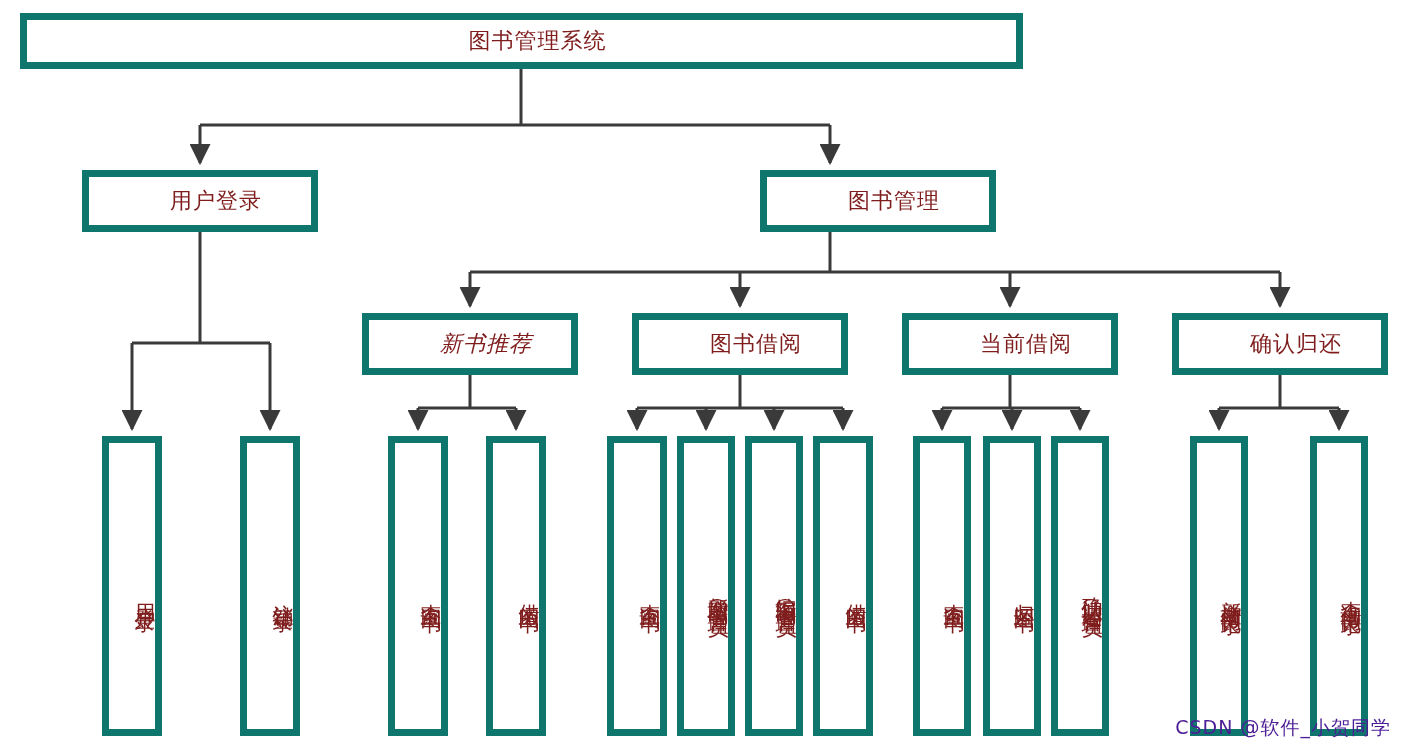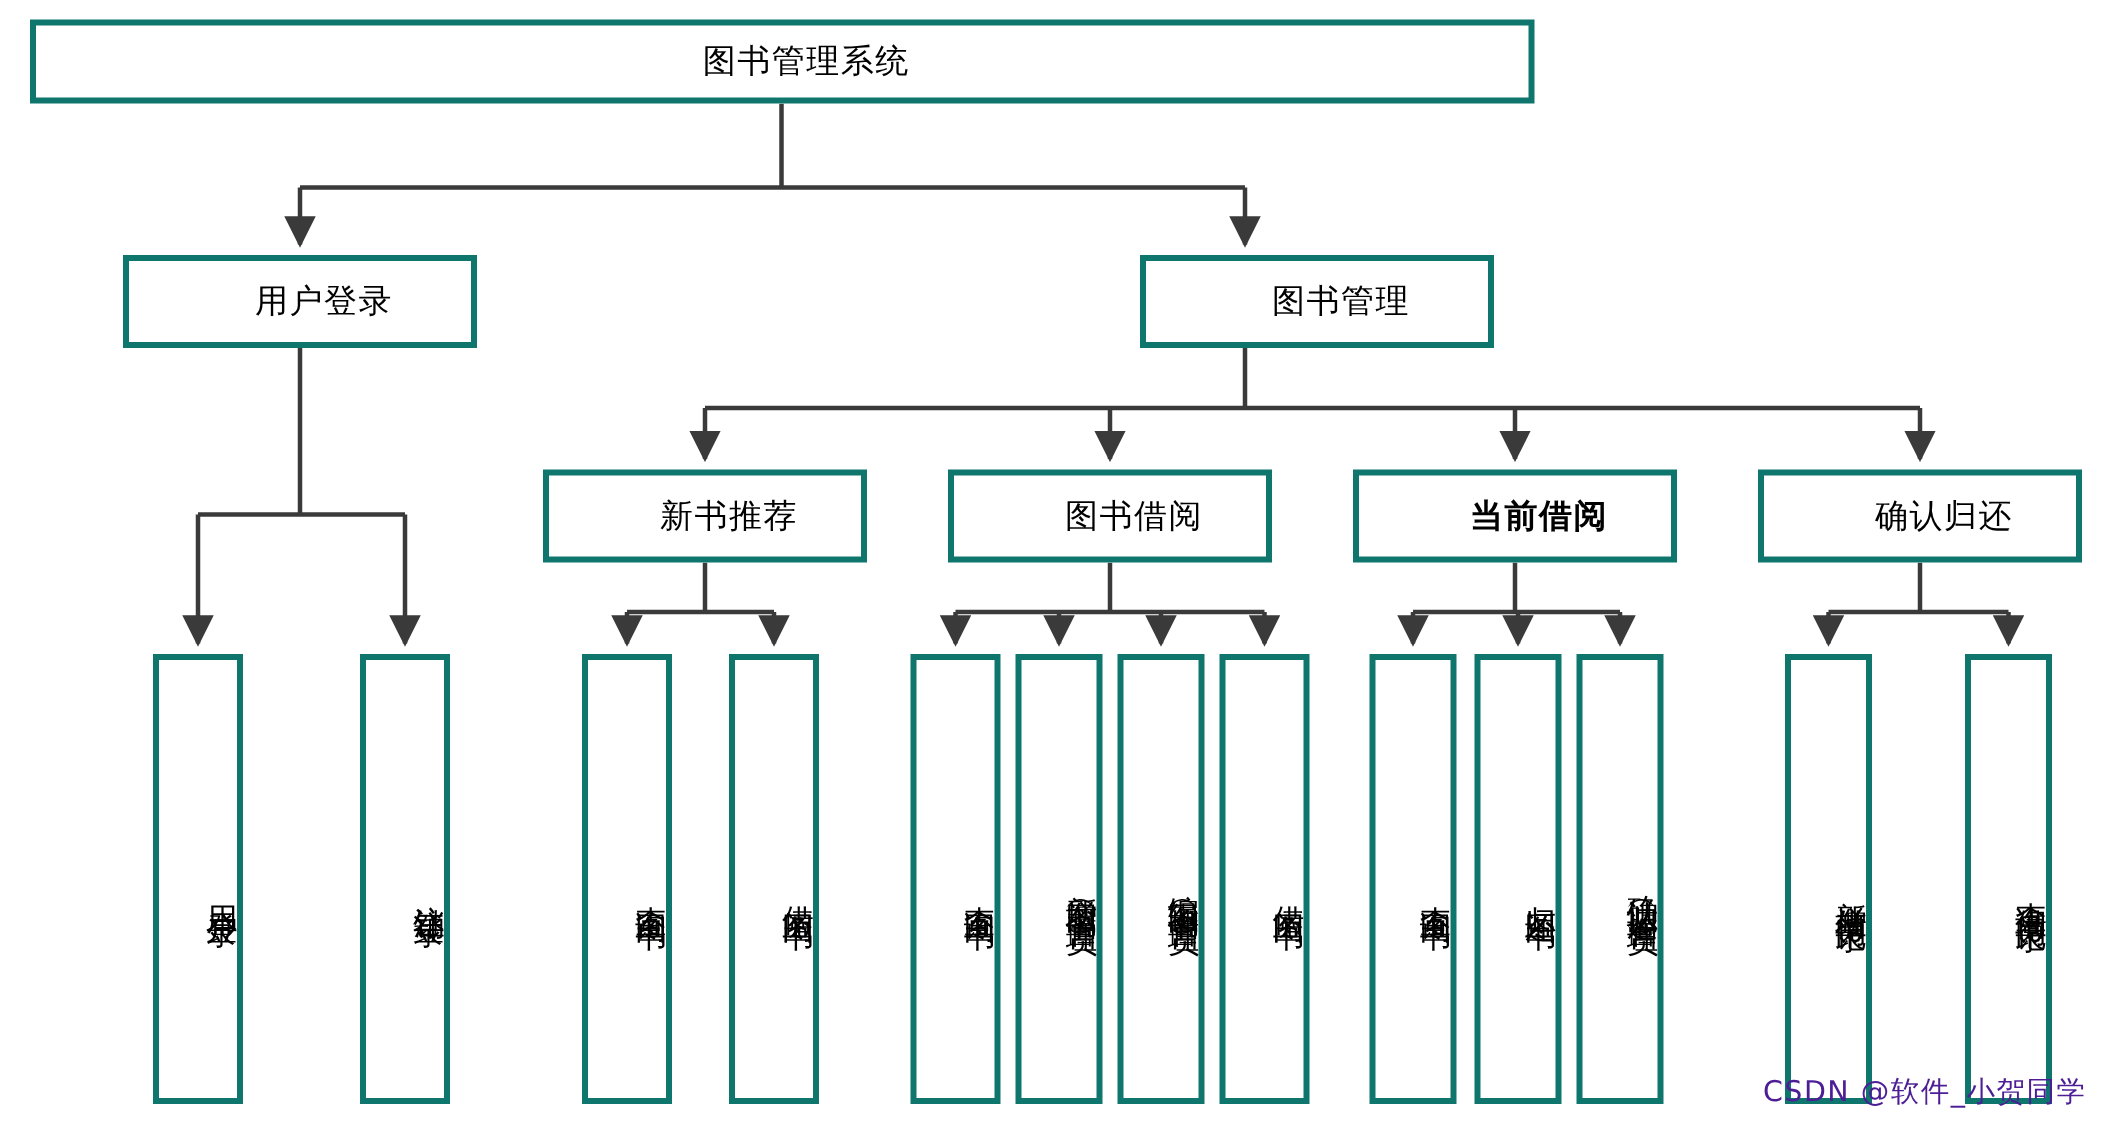--- a/index.html
+++ b/index.html
@@ -22,26 +22,26 @@
   #edges {
     position: absolute;
     left: 0; top: 0;
     width: 1405px;
     height: 747px;
     pointer-events: none;
   }
   .node {
     position: absolute;
     box-sizing: border-box;
-    border: 4px solid #0f766e;
+    border: 7px solid #0f766e;
     background: #ffffff;
     display: flex;
     align-items: center;
     justify-content: center;
-    color: #000000;
+    color: #7f1d1d;
     padding-left: 32px;
   }
   .node.h {
     font-size: 22px;
     letter-spacing: 1px;
   }
   .node.leaf {
     writing-mode: vertical-rl;
     text-orientation: upright;
     font-size: 21px;
@@ -125,27 +125,27 @@
     <span class="lbl">图书管理系统</span>
   </div>
 
   <div class="node h" style="left:82px; top:170px; width:236px; height:62px;">
     <span class="lbl">用户登录</span>
   </div>
   <div class="node h" style="left:712px; top:170px; width:236px; height:62px;margin-left:48px;">
     <span class="lbl">图书管理</span>
   </div>
 
-  <div class="node h" style="left:362px; top:313px; width:216px; height:62px;">
+  <div class="node h" style="left:362px; top:313px; width:216px; height:62px;font-style:italic;">
     <span class="lbl">新书推荐</span>
   </div>
   <div class="node h" style="left:632px; top:313px; width:216px; height:62px;">
     <span class="lbl">图书借阅</span>
   </div>
-  <div class="node h" style="left:902px; top:313px; width:216px; height:62px;font-weight:bold;">
+  <div class="node h" style="left:902px; top:313px; width:216px; height:62px;">
     <span class="lbl">当前借阅</span>
   </div>
   <div class="node h" style="left:1172px; top:313px; width:216px; height:62px;">
     <span class="lbl">确认归还</span>
   </div>
 
   <div class="node leaf" style="left:102px; top:436px; width:60px; height:300px;">
     <span class="lbl">用户登录</span>
   </div>
   <div class="node leaf" style="left:240px; top:436px; width:60px; height:300px;">

